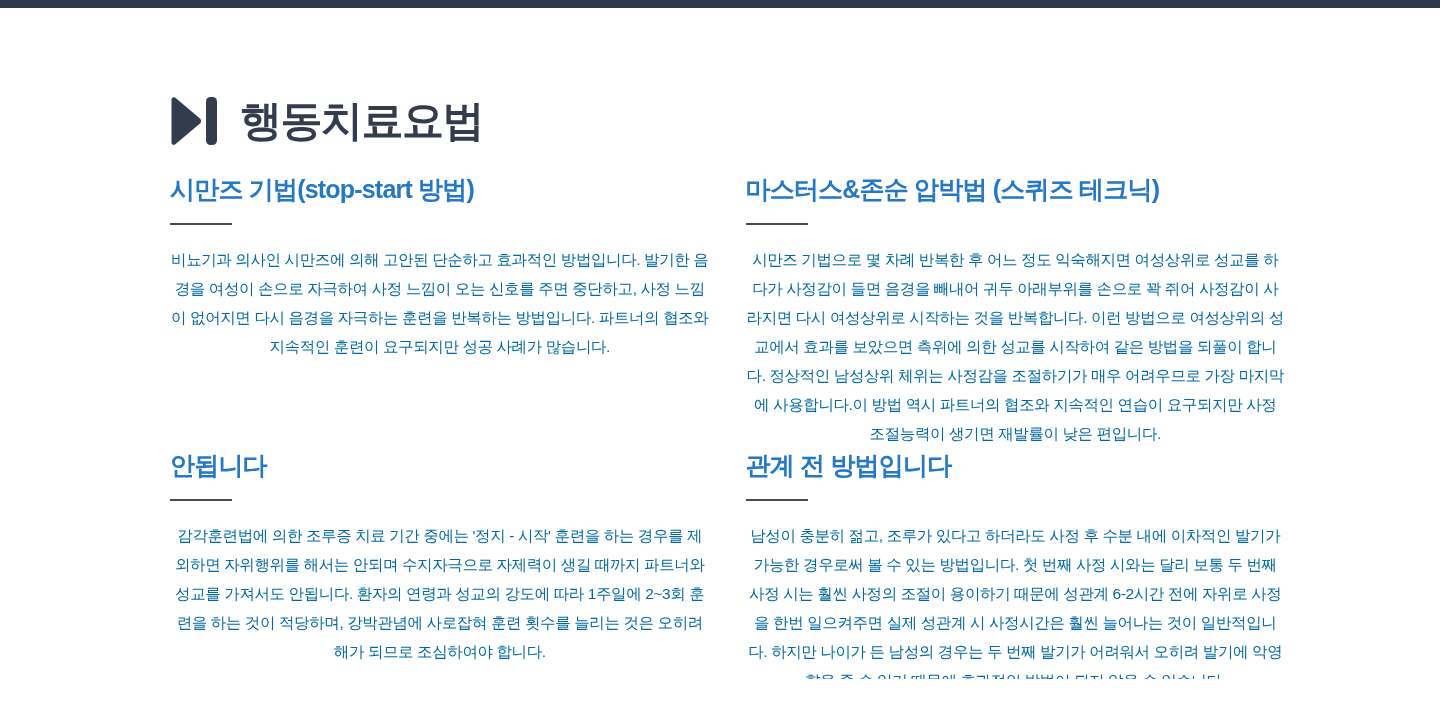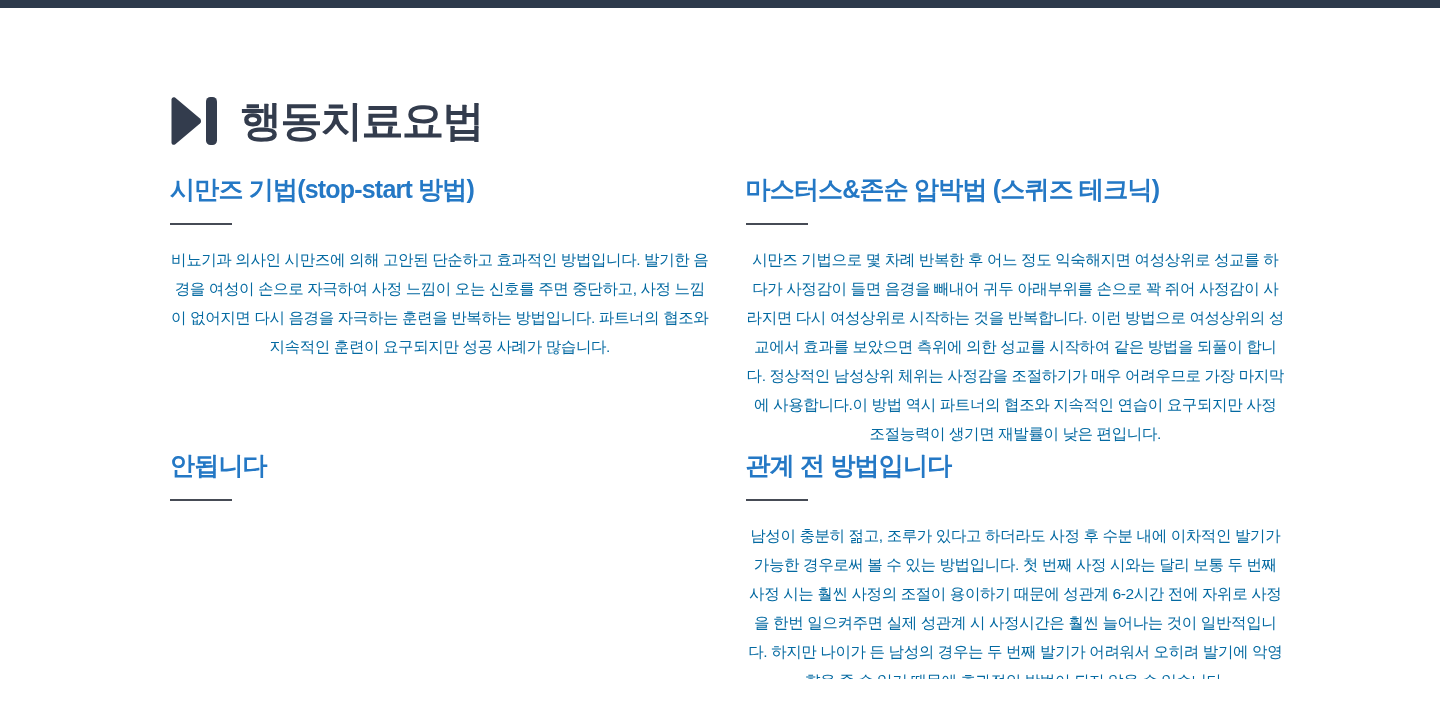--- a/index.html
+++ b/index.html
@@ -106,20 +106,21 @@
 
       <section class="section row1">
         <h2 class="sec-heading">마스터스&amp;존순 압박법 (스퀴즈 테크닉)</h2>
         <div class="sec-divider"></div>
         <p class="sec-body">시만즈 기법으로 몇 차례 반복한 후 어느 정도 익숙해지면 여성상위로 성교를 하다가 사정감이 들면 음경을 빼내어 귀두 아래부위를 손으로 꽉 쥐어 사정감이 사라지면 다시 여성상위로 시작하는 것을 반복합니다. 이런 방법으로 여성상위의 성교에서 효과를 보았으면 측위에 의한 성교를 시작하여 같은 방법을 되풀이 합니다. 정상적인 남성상위 체위는 사정감을 조절하기가 매우 어려우므로 가장 마지막에 사용합니다.이 방법 역시 파트너의 협조와 지속적인 연습이 요구되지만 사정 조절능력이 생기면 재발률이 낮은 편입니다.</p>
       </section>
 
       <section class="section">
         <h2 class="sec-heading">안됩니다</h2>
         <div class="sec-divider"></div>
+        <p class="sec-body">감각훈련법에 의한 조루증 치료 기간 중에는 '정지 - 시작' 훈련을 하는 경우를 제외하면 자위행위를 해서는 안되며 수지자극으로 자제력이 생길 때까지 파트너와 성교를 가져서도 안됩니다. 환자의 연령과 성교의 강도에 따라 1주일에 2~3회 훈련을 하는 것이 적당하며, 강박관념에 사로잡혀 훈련 횟수를 늘리는 것은 오히려 해가 되므로 조심하여야 합니다.</p>
       </section>
 
       <section class="section">
         <h2 class="sec-heading">관계 전 방법입니다</h2>
         <div class="sec-divider"></div>
         <p class="sec-body">남성이 충분히 젊고, 조루가 있다고 하더라도 사정 후 수분 내에 이차적인 발기가 가능한 경우로써 볼 수 있는 방법입니다. 첫 번째 사정 시와는 달리 보통 두 번째 사정 시는 훨씬 사정의 조절이 용이하기 때문에 성관계 6-2시간 전에 자위로 사정을 한번 일으켜주면 실제 성관계 시 사정시간은 훨씬 늘어나는 것이 일반적입니다. 하지만 나이가 든 남성의 경우는 두 번째 발기가 어려워서 오히려 발기에 악영향을 줄 수 있기 때문에 효과적인 방법이 되지 않을 수 있습니다.</p>
       </section>
 
     </div>
   </div>

